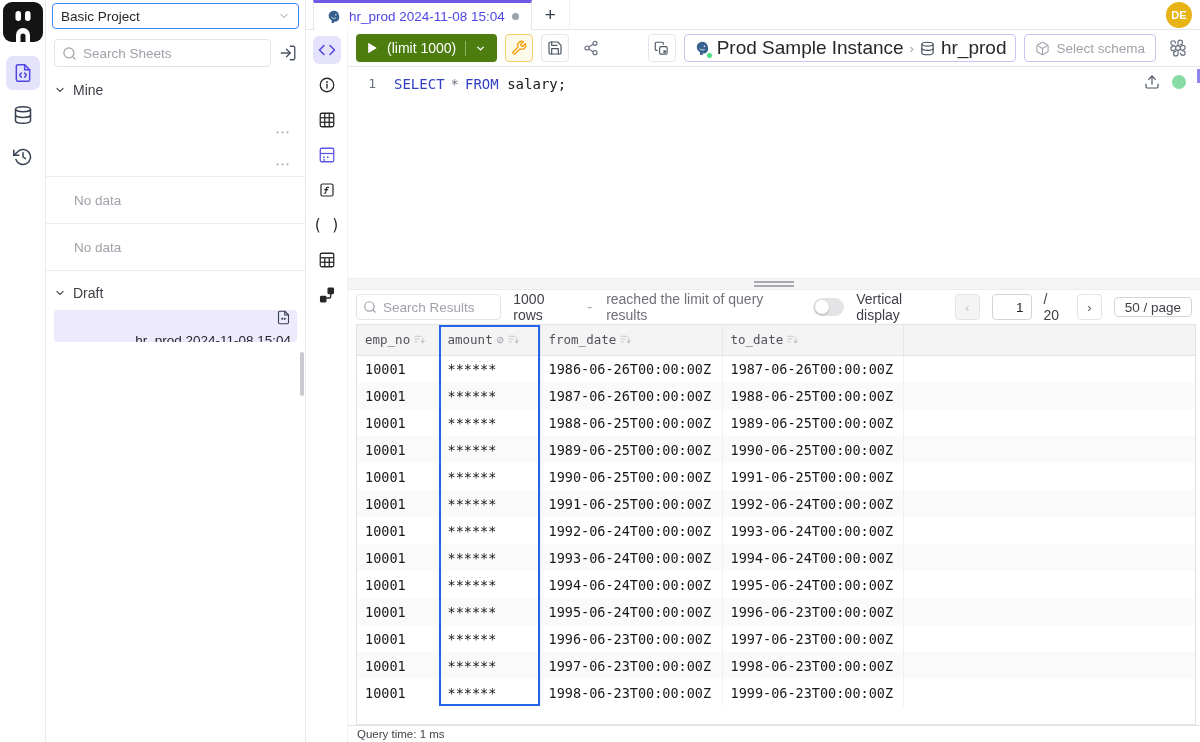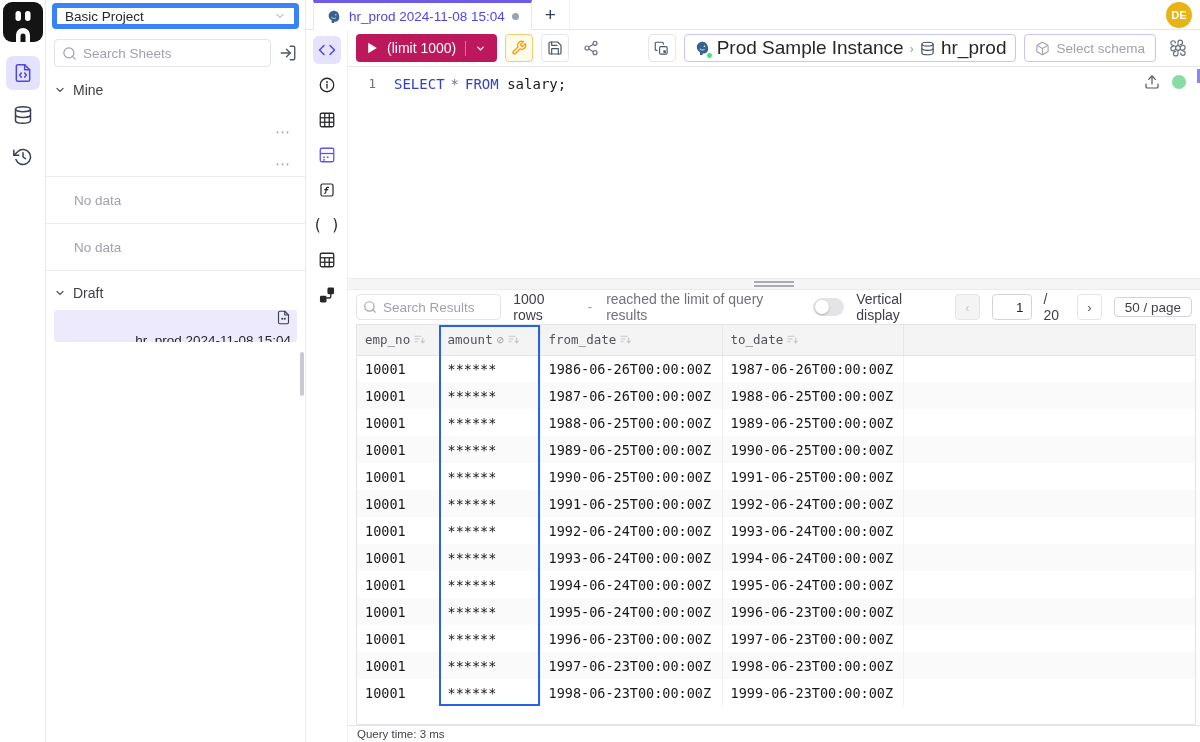--- a/index.html
+++ b/index.html
@@ -10,21 +10,21 @@
 
   
   .rail-left { width:46px; border-right:1px solid #e9e9ee; display:flex; flex-direction:column; align-items:center; }
   .logo { width:40px; height:40px; margin:2px 0 10px; cursor:pointer; }
   .rail-btn { width:34px; height:34px; margin:4px 0; border-radius:7px; display:flex; align-items:center; justify-content:center; color:#374151; cursor:pointer; }
   .rail-btn.active { background:#e4e3fb; color:#4f46e5; }
 
   
   .sidebar { width:260px; border-right:1px solid #e9e9ee; display:flex; flex-direction:column; position:relative; }
   .project-row { height:30px; display:flex; align-items:center; padding:2px 6px 0; }
-  .project-select { flex:1; height:26px; border:5px solid #3b82f6; border-radius:4px; display:flex; align-items:center; padding:0 8px; background:#fff; cursor:pointer; }
+  .project-select { flex:1; height:26px; border:1px solid #3b82f6; border-radius:4px; display:flex; align-items:center; padding:0 8px; background:#fff; cursor:pointer; }
   .project-select .lbl { flex:1; font-size:13.5px; color:#27272a; }
   .search-row { display:flex; align-items:center; gap:8px; padding:9px 8px 4px; }
   .search-box { flex:1; position:relative; }
   .search-box input { width:100%; height:28px; border:1px solid #e4e4e7; border-radius:4px; padding:0 8px 0 28px; font-size:13.5px; color:#27272a; outline:none; }
   .search-box input::placeholder { color:#a1a1aa; }
   .search-box .mag { position:absolute; left:8px; top:6.5px; }
   .sections { padding:2px 8px; flex:1; }
   .sec-head { height:34px; display:flex; align-items:center; gap:7px; color:#3f3f46; cursor:pointer; }
   .sheet-item { height:32px; display:flex; align-items:flex-end; gap:8px; padding:0 6px; border-radius:3px; cursor:pointer;flex-direction:column; }
   .sheet-item.selected { background:#eceafc; }
@@ -45,21 +45,21 @@
 
   .main-body { flex:1; display:flex; min-height:0; }
   .rail-editor { width:42px; border-right:1px solid #f1f1f4; padding-top:6px; display:flex; flex-direction:column; align-items:center; gap:7px; }
   .er-btn { width:28px; height:28px; border-radius:6px; display:flex; align-items:center; justify-content:center; color:#27272a; cursor:pointer; font-family:"DejaVu Sans Mono", monospace; }
   .er-btn.active { background:#e4e3fb; color:#4f46e5; }
 
   .editor-col { flex:1; display:flex; flex-direction:column; min-width:0; }
 
   
   .toolbar { height:37px; border-bottom:1px solid #e5e7eb; display:flex; align-items:center; gap:8px; padding:0 8px; }
-  .run-btn { height:28px; background:#be185d; border:none; border-radius:4px; color:#fff; display:flex; align-items:center; gap:9px; padding:0 11px; font-size:14px; cursor:pointer; font-family:"Liberation Sans", sans-serif; }
+  .run-btn { height:28px; background:#4d7c0f; border:none; border-radius:4px; color:#fff; display:flex; align-items:center; gap:9px; padding:0 11px; font-size:14px; cursor:pointer; font-family:"Liberation Sans", sans-serif; }
   .run-btn .vsep { width:1px; height:15px; background:rgba(255,255,255,.4); }
   .icon-btn { width:28px; height:28px; border-radius:4px; display:flex; align-items:center; justify-content:center; background:#fff; border:1px solid transparent; cursor:pointer; }
   .icon-btn.bordered { border-color:#e5e7eb; }
   .icon-btn.warn { border-color:#f3cd6f; background:#fffbeb; }
   .tb-spacer { flex:1; }
   .conn-group { height:28px; border:1px solid #c9c5f2; border-radius:4px; display:flex; align-items:center; gap:6px; padding:0 9px; background:#fff; cursor:pointer; }
   .conn-group .txt { font-size:19px; color:#27272a; white-space:nowrap; }
   .conn-group .crumb { color:#9ca3af; font-size:13px; }
   .schema-box { height:28px; border:1px solid #c9c5f2; border-radius:4px; display:flex; align-items:center; gap:6px; padding:0 10px; background:#fff; cursor:pointer; }
   .schema-box .ph { color:#a1a1aa; font-size:13.5px; white-space:nowrap; }
@@ -580,18 +580,18 @@
                   <td>1998-06-23T00:00:00Z</td>
                   <td>1999-06-23T00:00:00Z</td>
                   <td class="filler"></td>
                 </tr>
               </tbody>
           </table>
           <div class="col-overlay"></div>
         </div>
 
         <div class="statusbar">
-          <span class="qtime">Query time: 3 ms</span>
+          <span class="qtime">Query time: 1 ms</span>
         </div>
       </div>
     </div>
   </div>
 </div>
 
 </body></html>

